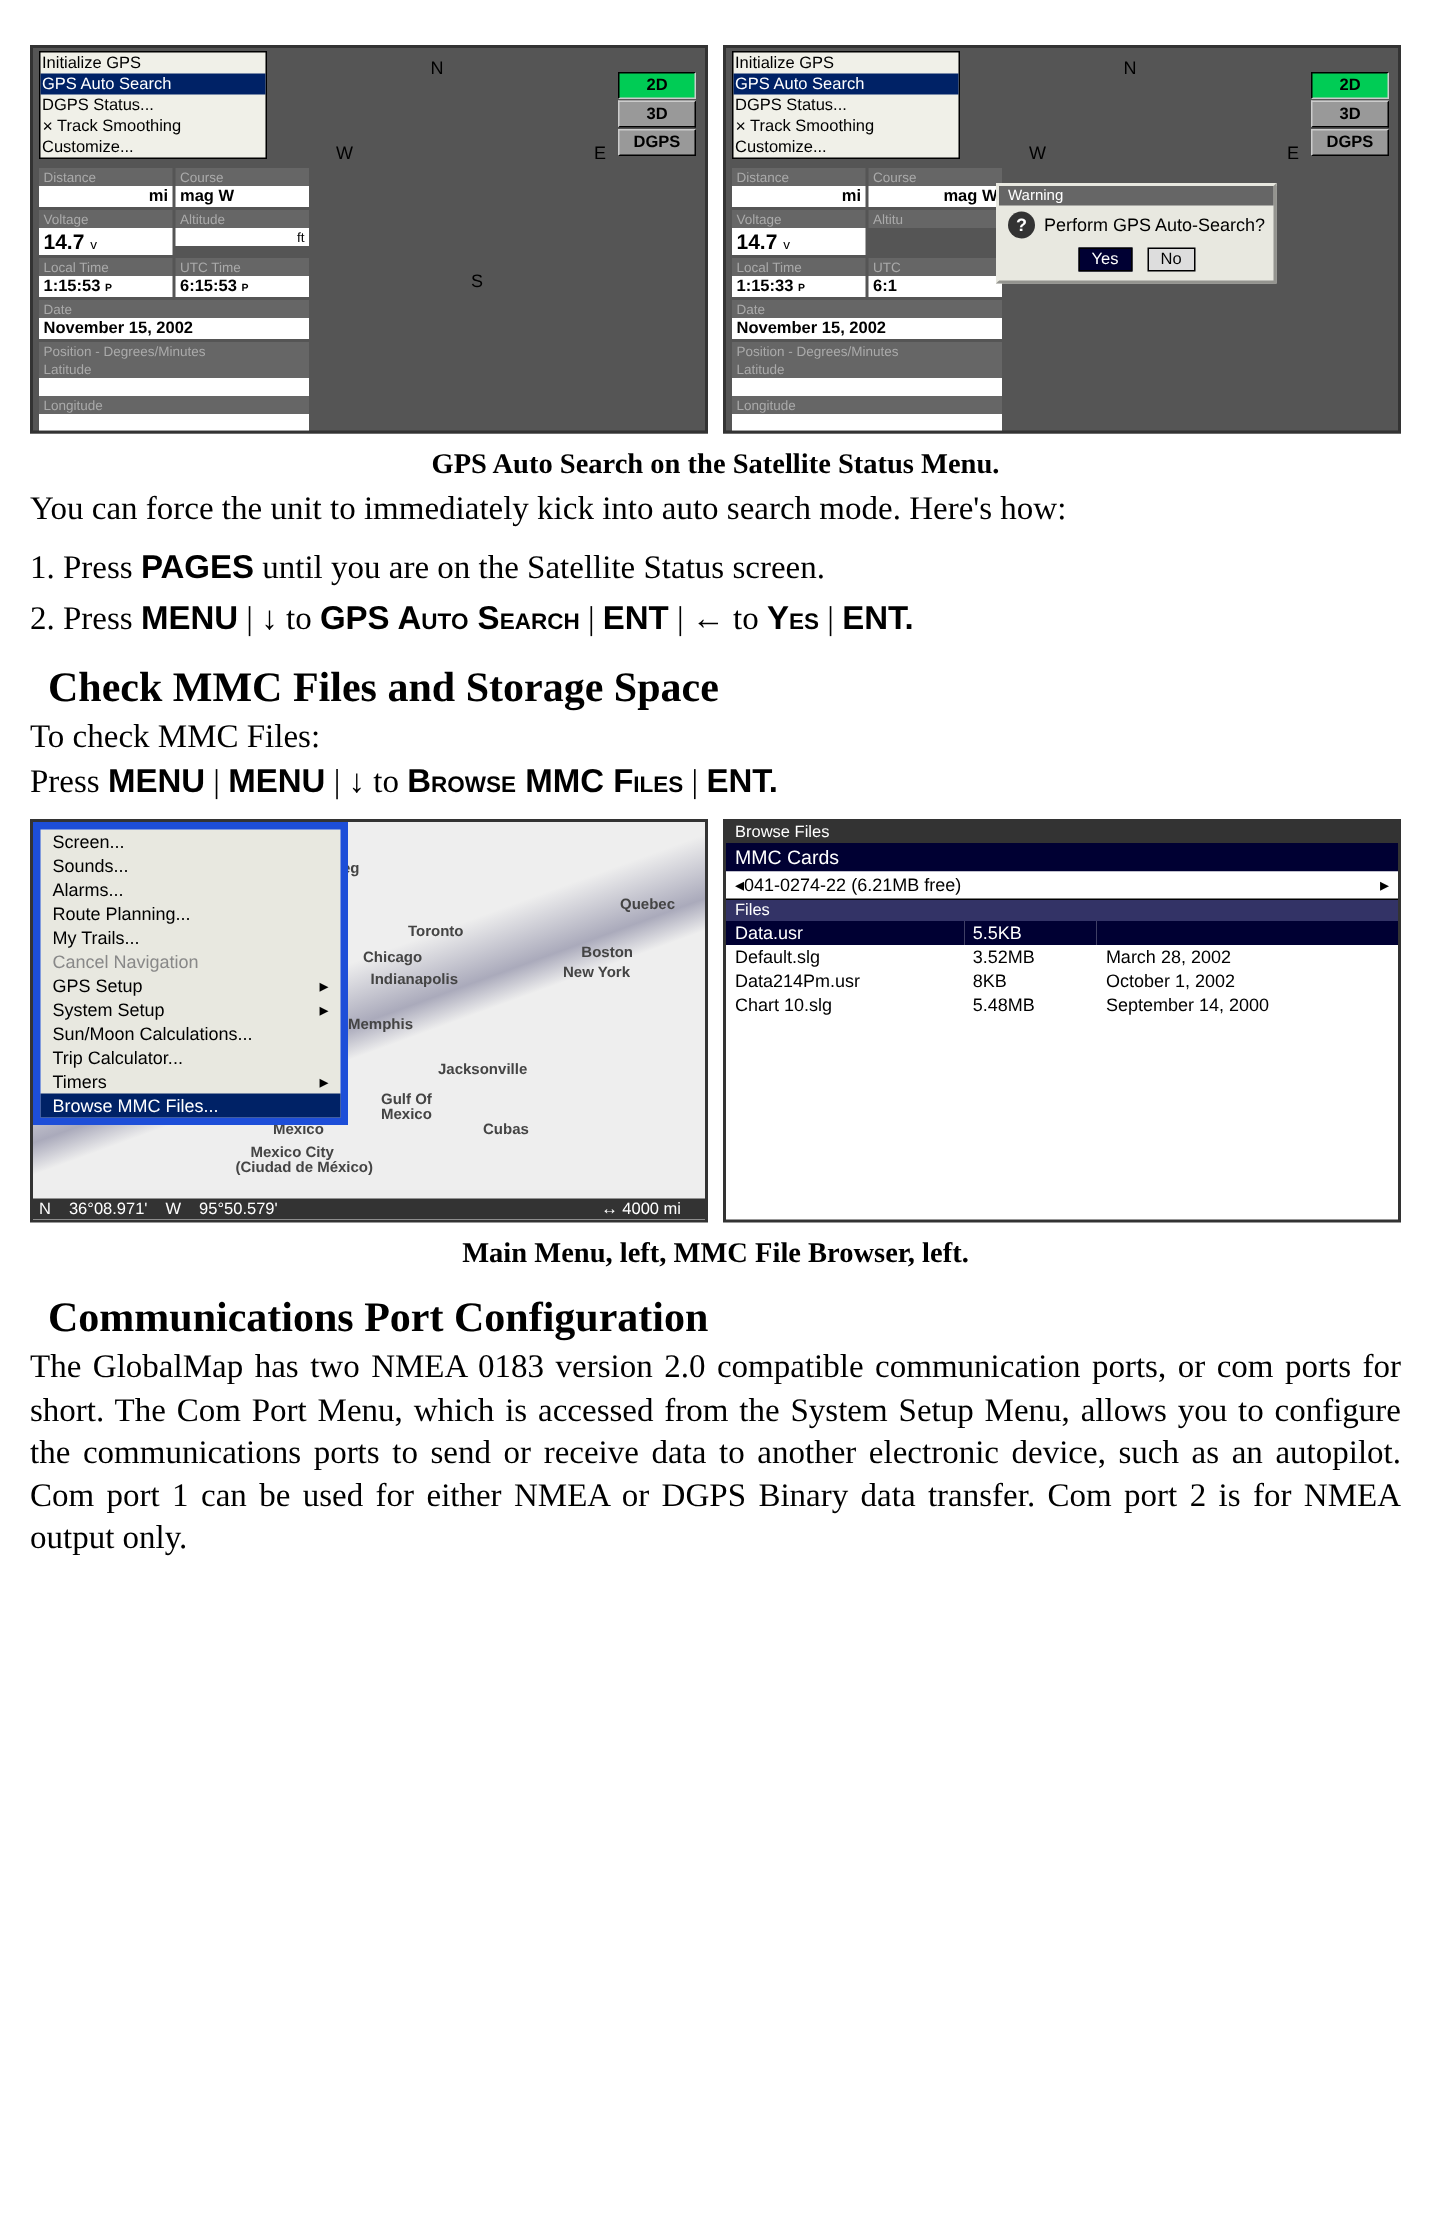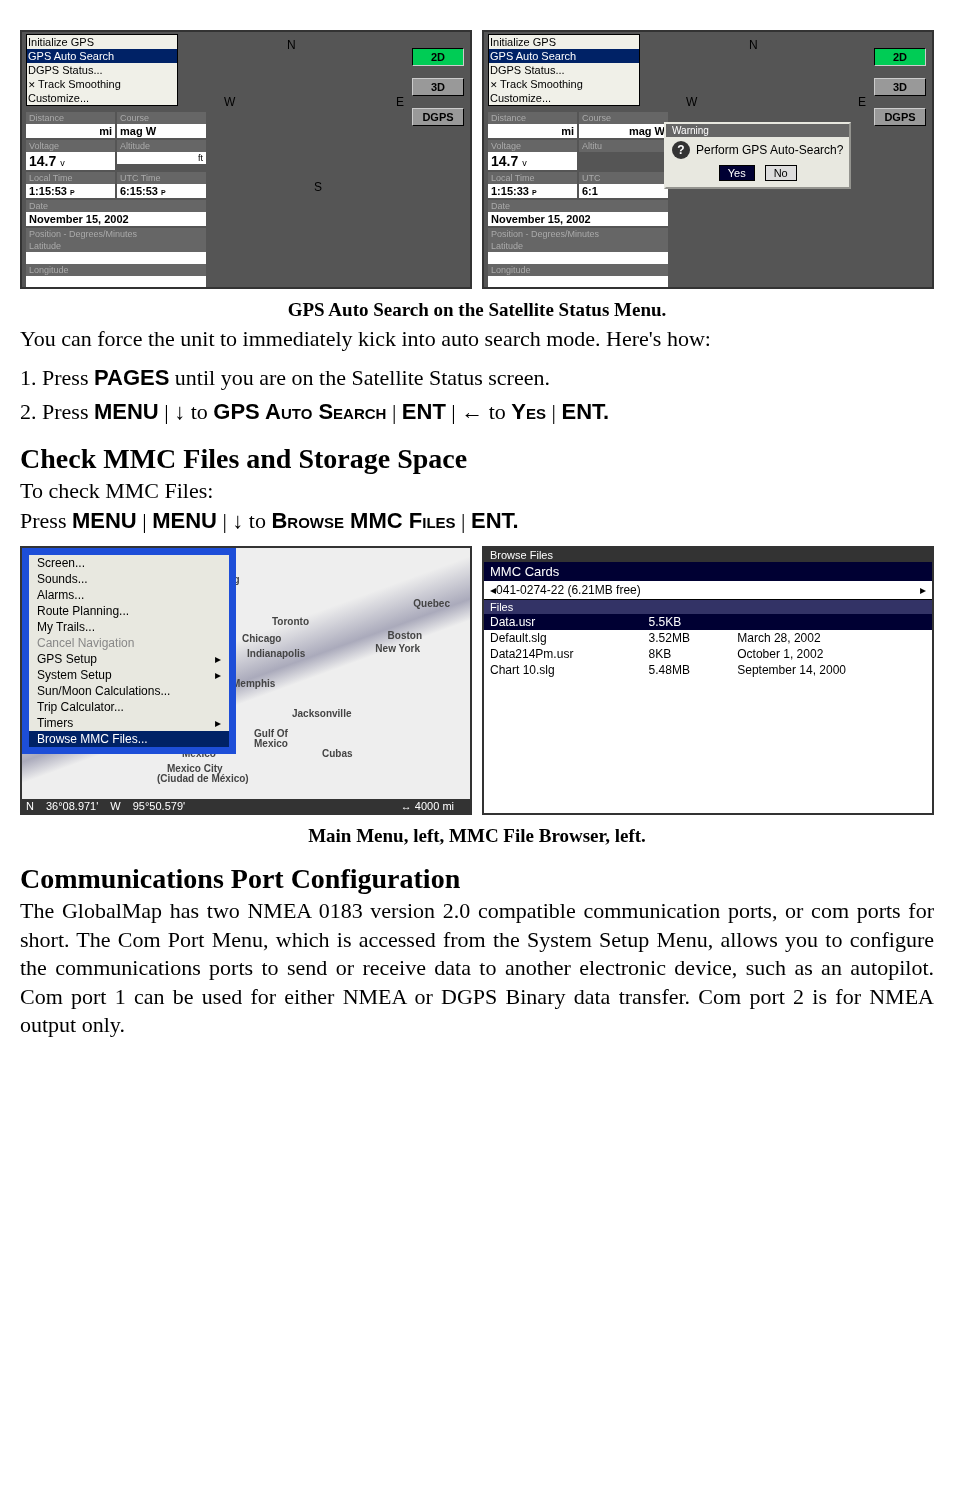--- a/index.html
+++ b/index.html
@@ -77,21 +77,21 @@
       padding: 1px 3px;
       font-weight: bold;
       font-size: 14px;
     }
     .right-buttons {
       position: absolute;
       right: 6px;
       top: 16px;
       display: flex;
       flex-direction: column;
-      gap: 12px;
+      gap: 1px;
     }
     .btn3d {
       background: #999;
       border: 1px solid #000;
       border-top-color: #ccc;
       border-left-color: #ccc;
       padding: 2px 8px;
       font-family: Arial, sans-serif;
       font-size: 11px;
       font-weight: bold;
@@ -160,21 +160,21 @@
       font-size: 22px;
       line-height: 1.3;
       margin: 6px 0;
     }
     .sans { font-family: Arial, sans-serif; font-weight: bold; }
     .smallcaps { font-variant: small-caps; }
     h2 {
       font-family: Georgia, serif;
       font-weight: bold;
       font-size: 28px;
-      margin: 16px 0 2px 0;
+      margin: 16px 0 2px 12px;
     }
     .screenshot2-pair {
       display: flex;
       gap: 10px;
       margin: 10px 0;
     }
     .screenshot2 {
       flex: 1;
       border: 2px solid #333;
       background: #fff;
@@ -183,21 +183,21 @@
       overflow: hidden;
       font-family: Arial, sans-serif;
       font-size: 12px;
     }
     .main-menu {
       position: absolute;
       top: 0;
       left: 0;
       width: 200px;
       background: #e8e8e0;
-      border: 7px solid #1d4ed8;
+      border: 5px solid #1d4ed8;
       z-index: 3;
     }
     .main-menu .menu-item { padding: 1px 8px; }
     .main-menu .menu-item.disabled { color: #888; }
     .main-menu .menu-item.arrow::after { content: "▸"; float: right; }
     .map-bg {
       position: absolute;
       inset: 0;
       background: linear-gradient(160deg, #eee 40%, #aab 50%, #eee 55%);
     }

